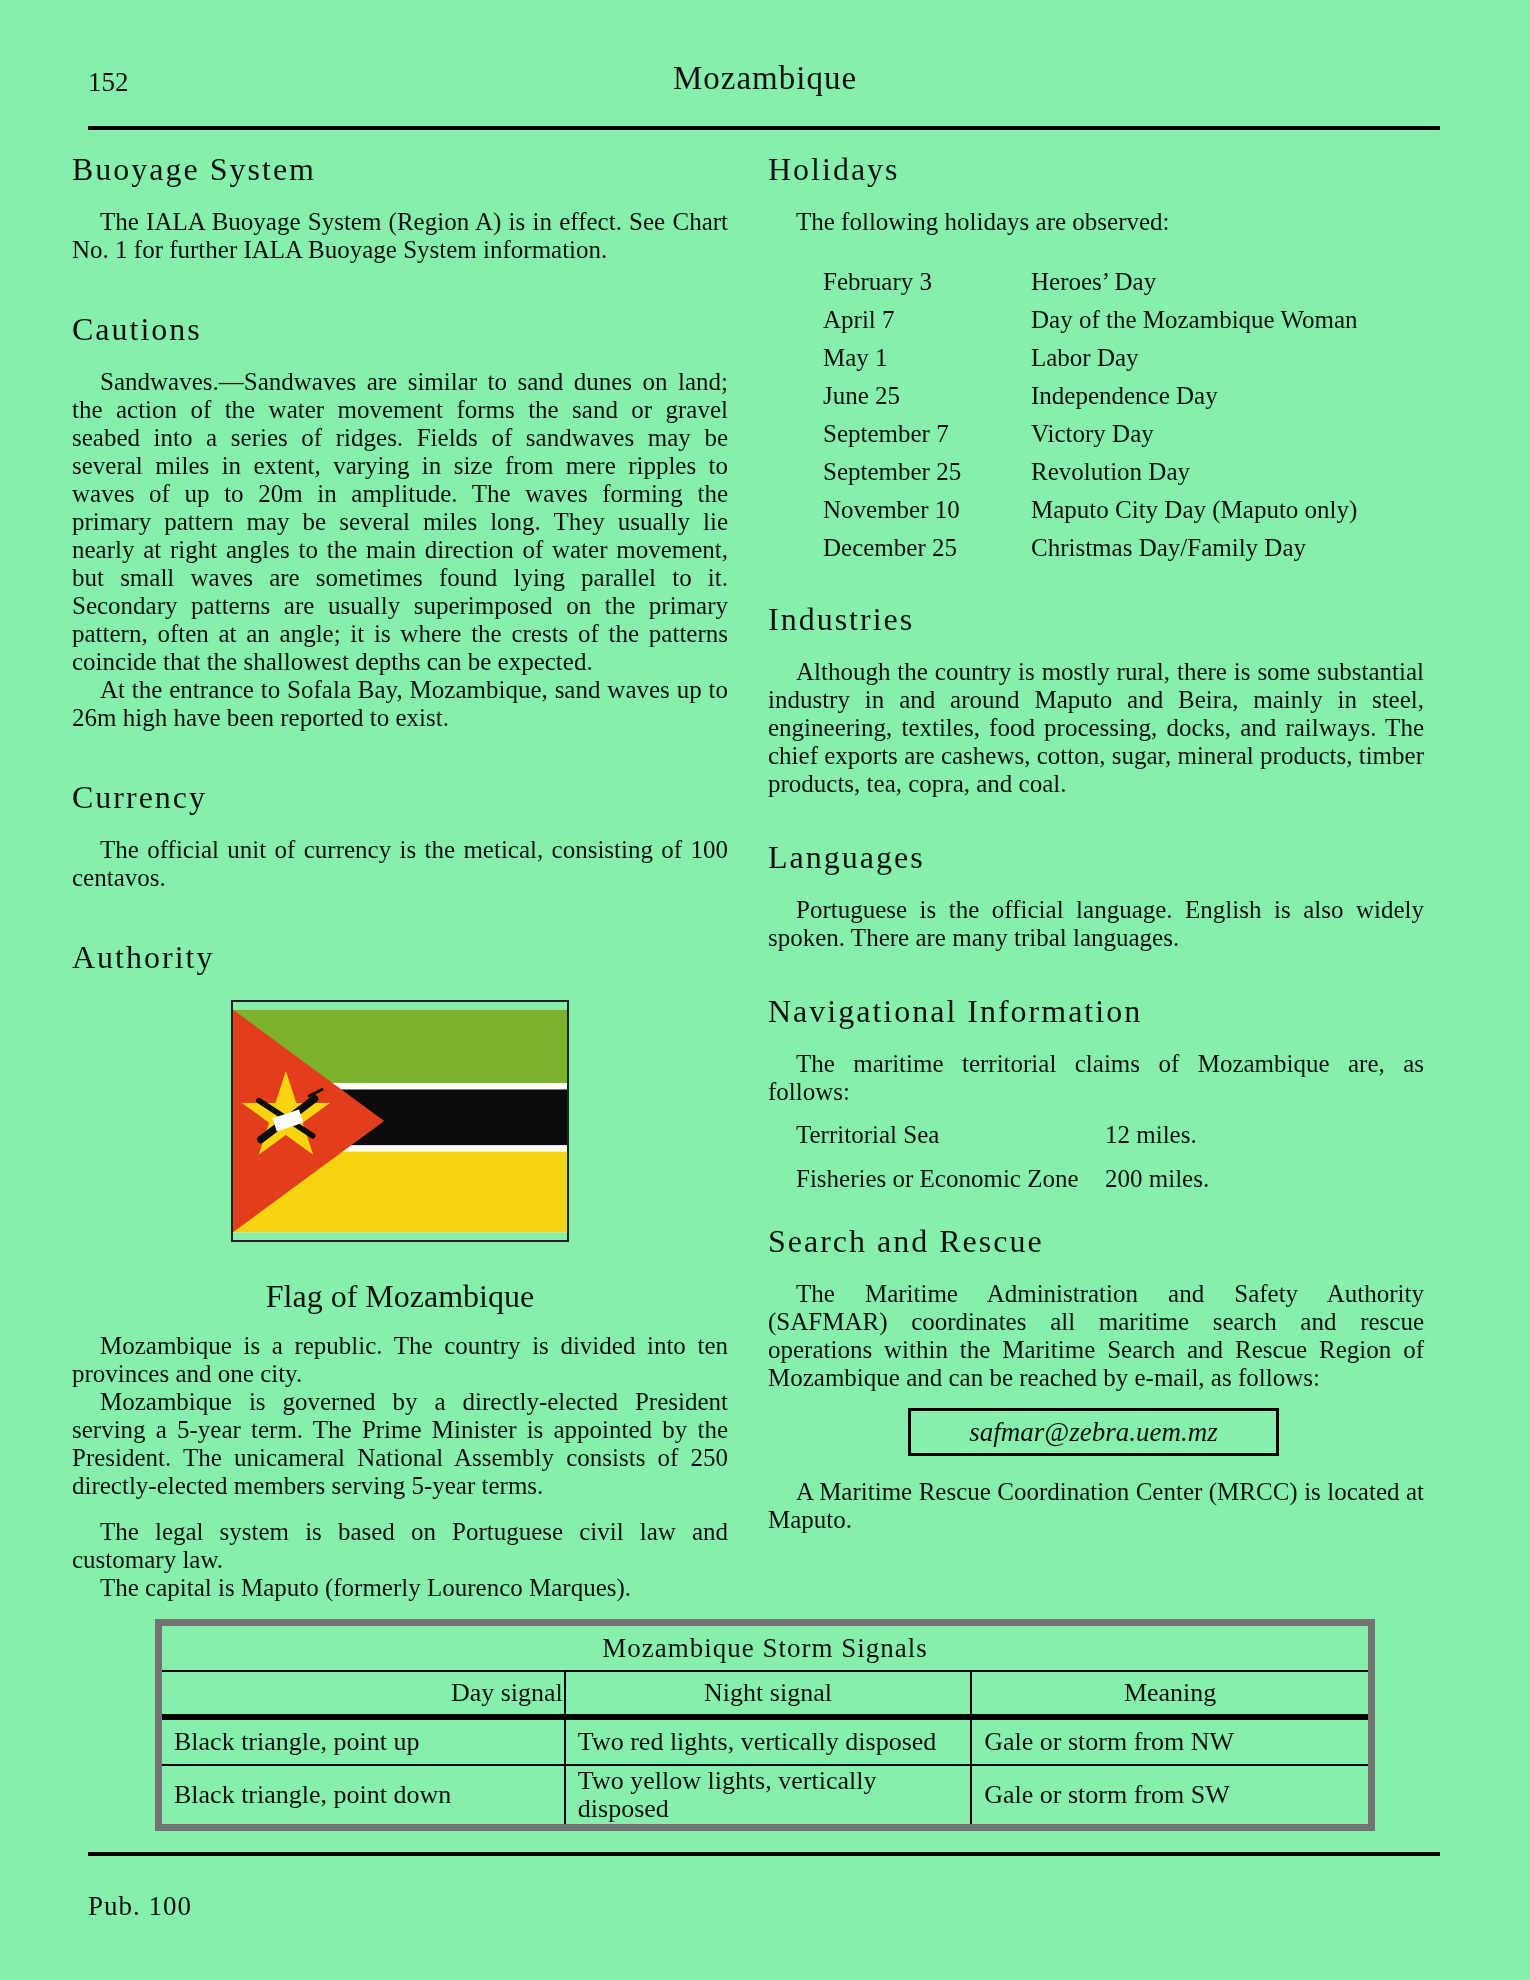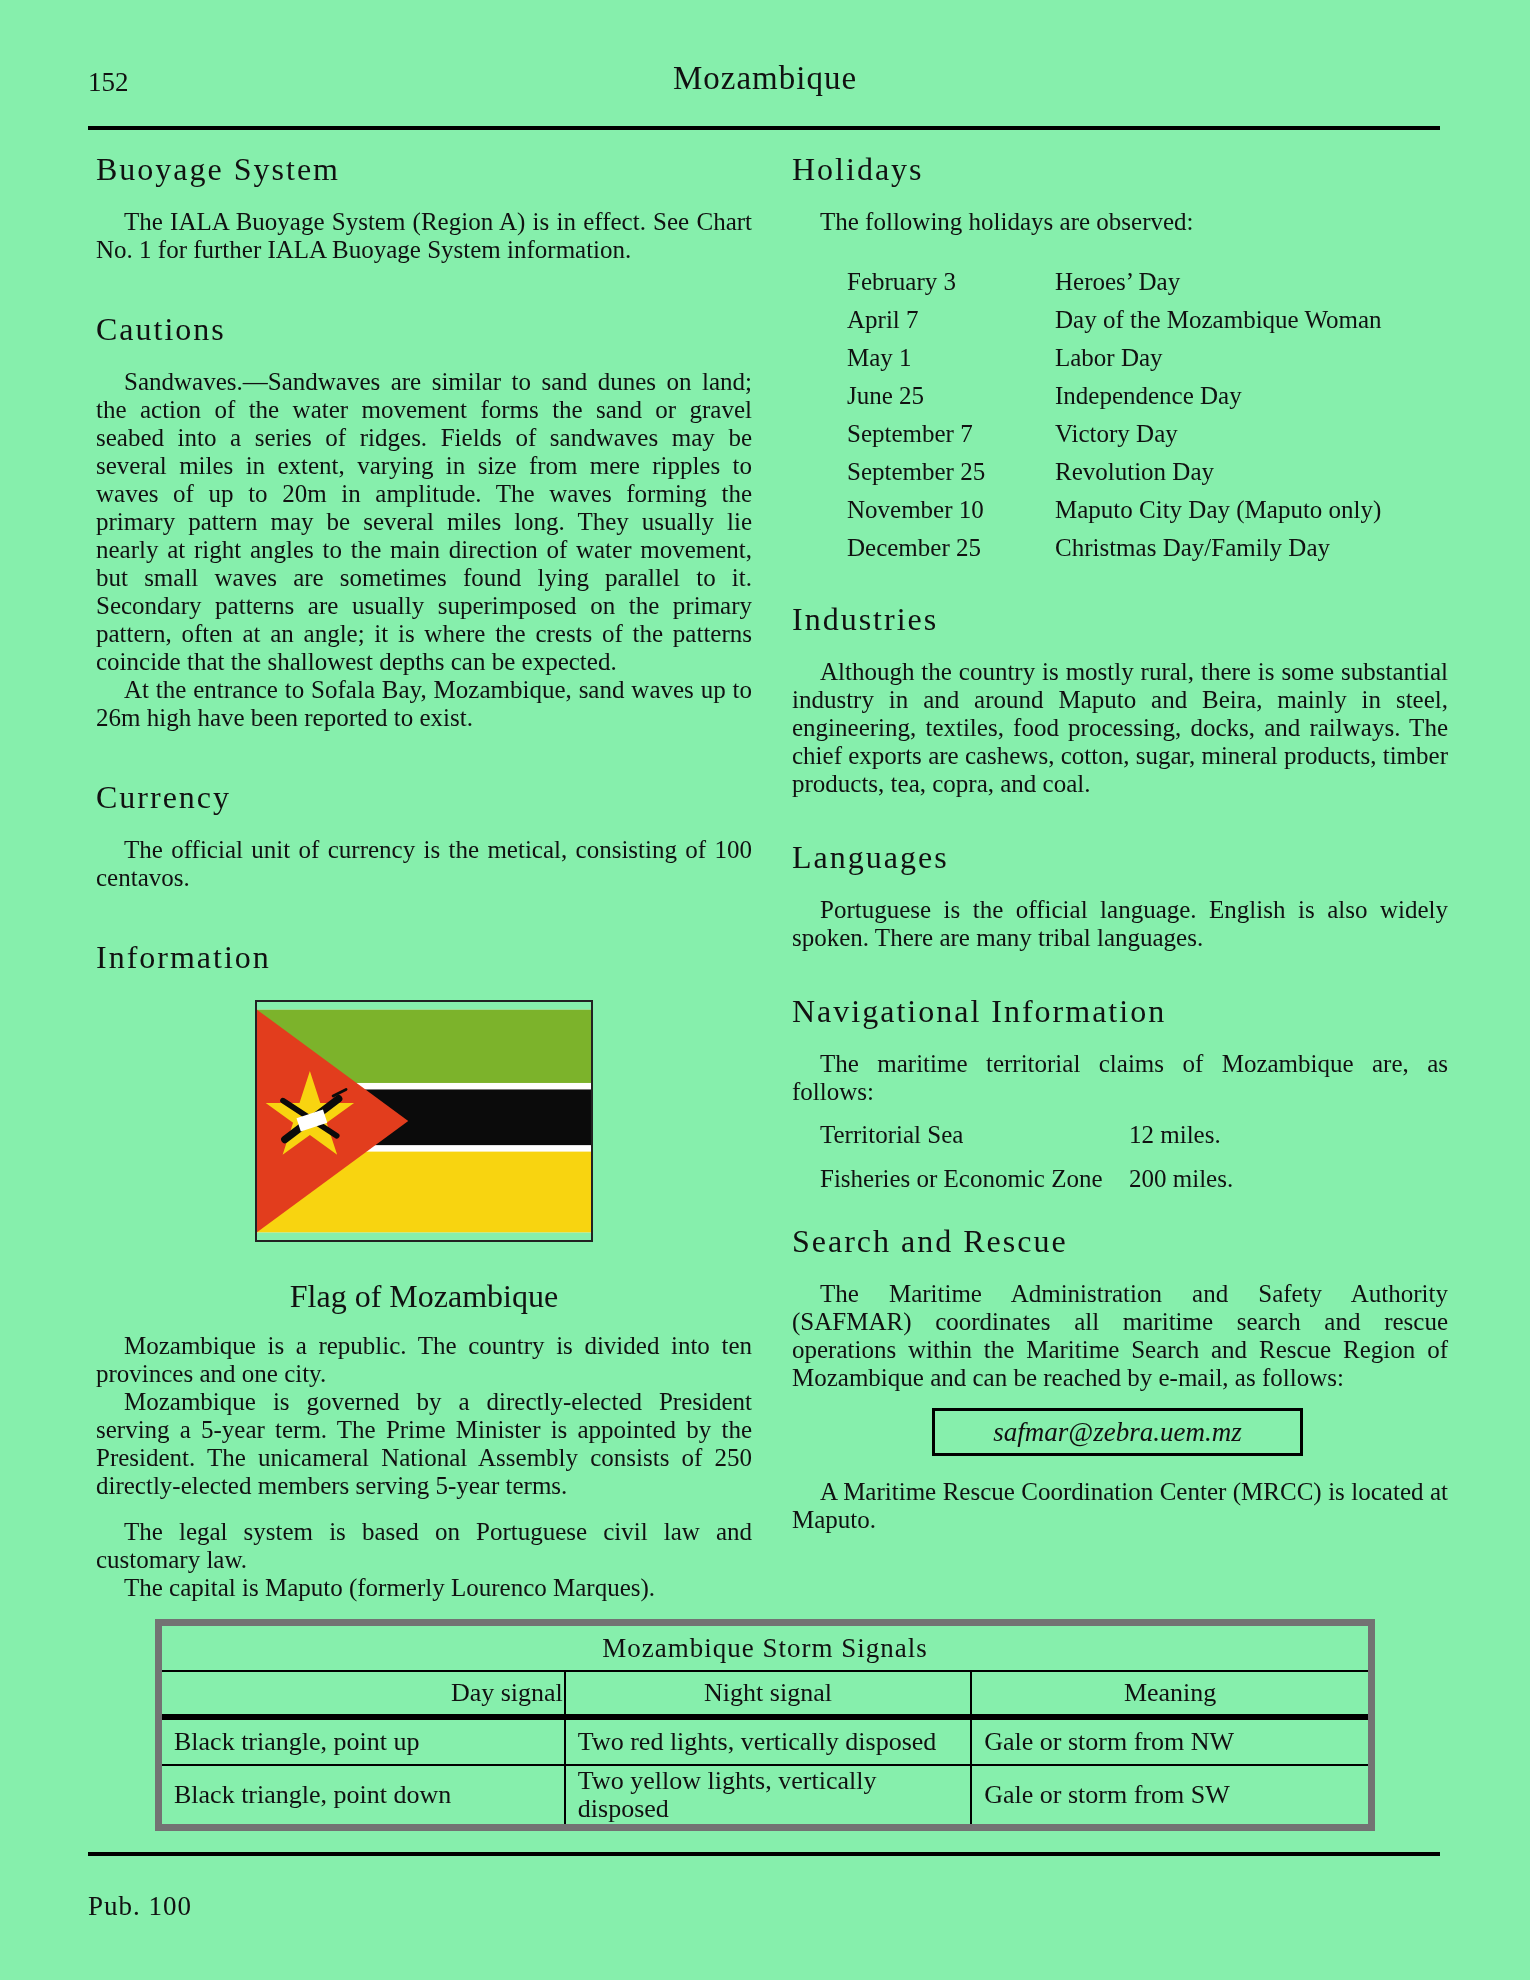--- a/index.html
+++ b/index.html
@@ -6,21 +6,21 @@
   .page {
     position:relative; width:1530px; height:1980px; background:#86efac; color:#111;
     font-family:"Liberation Serif", serif; font-size:25px; line-height:28px;
     overflow:hidden;
   }
   
   .page-num { position:absolute; top:68px; left:88px; font-size:27px; }
   .page-title { position:absolute; top:64px; left:0; width:100%; text-align:center; font-size:33px; letter-spacing:1px; }
   .rule-top { position:absolute; top:126px; left:88px; width:1352px; height:4px; background:#000; }
   
-  .columns { position:absolute; top:150px; left:96px; width:1352px; display:flex; gap:40px; }
+  .columns { position:absolute; top:150px; left:72px; width:1352px; display:flex; gap:40px; }
   .col { width:656px; }
   h2.sec {
     font-size:32px; font-weight:normal; letter-spacing:2px; line-height:38px;
     margin:46px 0 20px 0;
   }
   h2.sec.first { margin-top:0; }
   p.body { margin:0; text-align:justify; text-indent:28px; }
   p.body.nogap { margin-top:0; }
   p.body.gap { margin-top:18px; }
   
@@ -69,21 +69,21 @@
       <h2 class="sec first">Buoyage System</h2>
       <p class="body">The IALA Buoyage System (Region A) is in effect. See Chart No. 1 for further IALA Buoyage System information.</p>
 
       <h2 class="sec">Cautions</h2>
       <p class="body"><span>Sandwaves.</span><span>—Sandwaves are similar to sand dunes on land; the action of the water movement forms the sand or gravel seabed into a series of ridges. Fields of sandwaves may be several miles in extent, varying in size from mere ripples to waves of up to 20m in amplitude. The waves forming the primary pattern may be several miles long. They usually lie nearly at right angles to the main direction of water movement, but small waves are sometimes found lying parallel to it. Secondary patterns are usually superimposed on the primary pattern, often at an angle; it is where the crests of the patterns coincide that the shallowest depths can be expected.</span></p>
       <p class="body nogap">At the entrance to Sofala Bay, Mozambique, sand waves up to 26m high have been reported to exist.</p>
 
       <h2 class="sec">Currency</h2>
       <p class="body">The official unit of currency is the metical, consisting of 100 centavos.</p>
 
-      <h2 class="sec">Information</h2>
+      <h2 class="sec">Authority</h2>
 
       <div class="flag-wrap">
         <svg class="flag-svg" width="334" height="238" viewBox="0 0 360 240" xmlns="http://www.w3.org/2000/svg">
           <rect x="0" y="0" width="360" height="240" fill="#ffffff"></rect>
           <rect x="0" y="0" width="360" height="79" fill="#7cb32b"></rect>
           <rect x="0" y="86" width="360" height="60" fill="#0b0b0b"></rect>
           <rect x="0" y="153" width="360" height="87" fill="#f8d410"></rect>
           <polygon points="0,0 163,120 0,240" fill="#e23d1d"></polygon>
           <polygon points="57,66 68.2,100.6 104.6,100.6 75.1,121.9 86.4,156.5 57,135 27.6,156.5 38.9,121.9 9.4,100.6 45.8,100.6" fill="#f8d410"></polygon>
           <path d="M88,96 L30,140" stroke-width="8" fill="none" stroke-linecap="round" stroke="#0b0b0b"></path>

